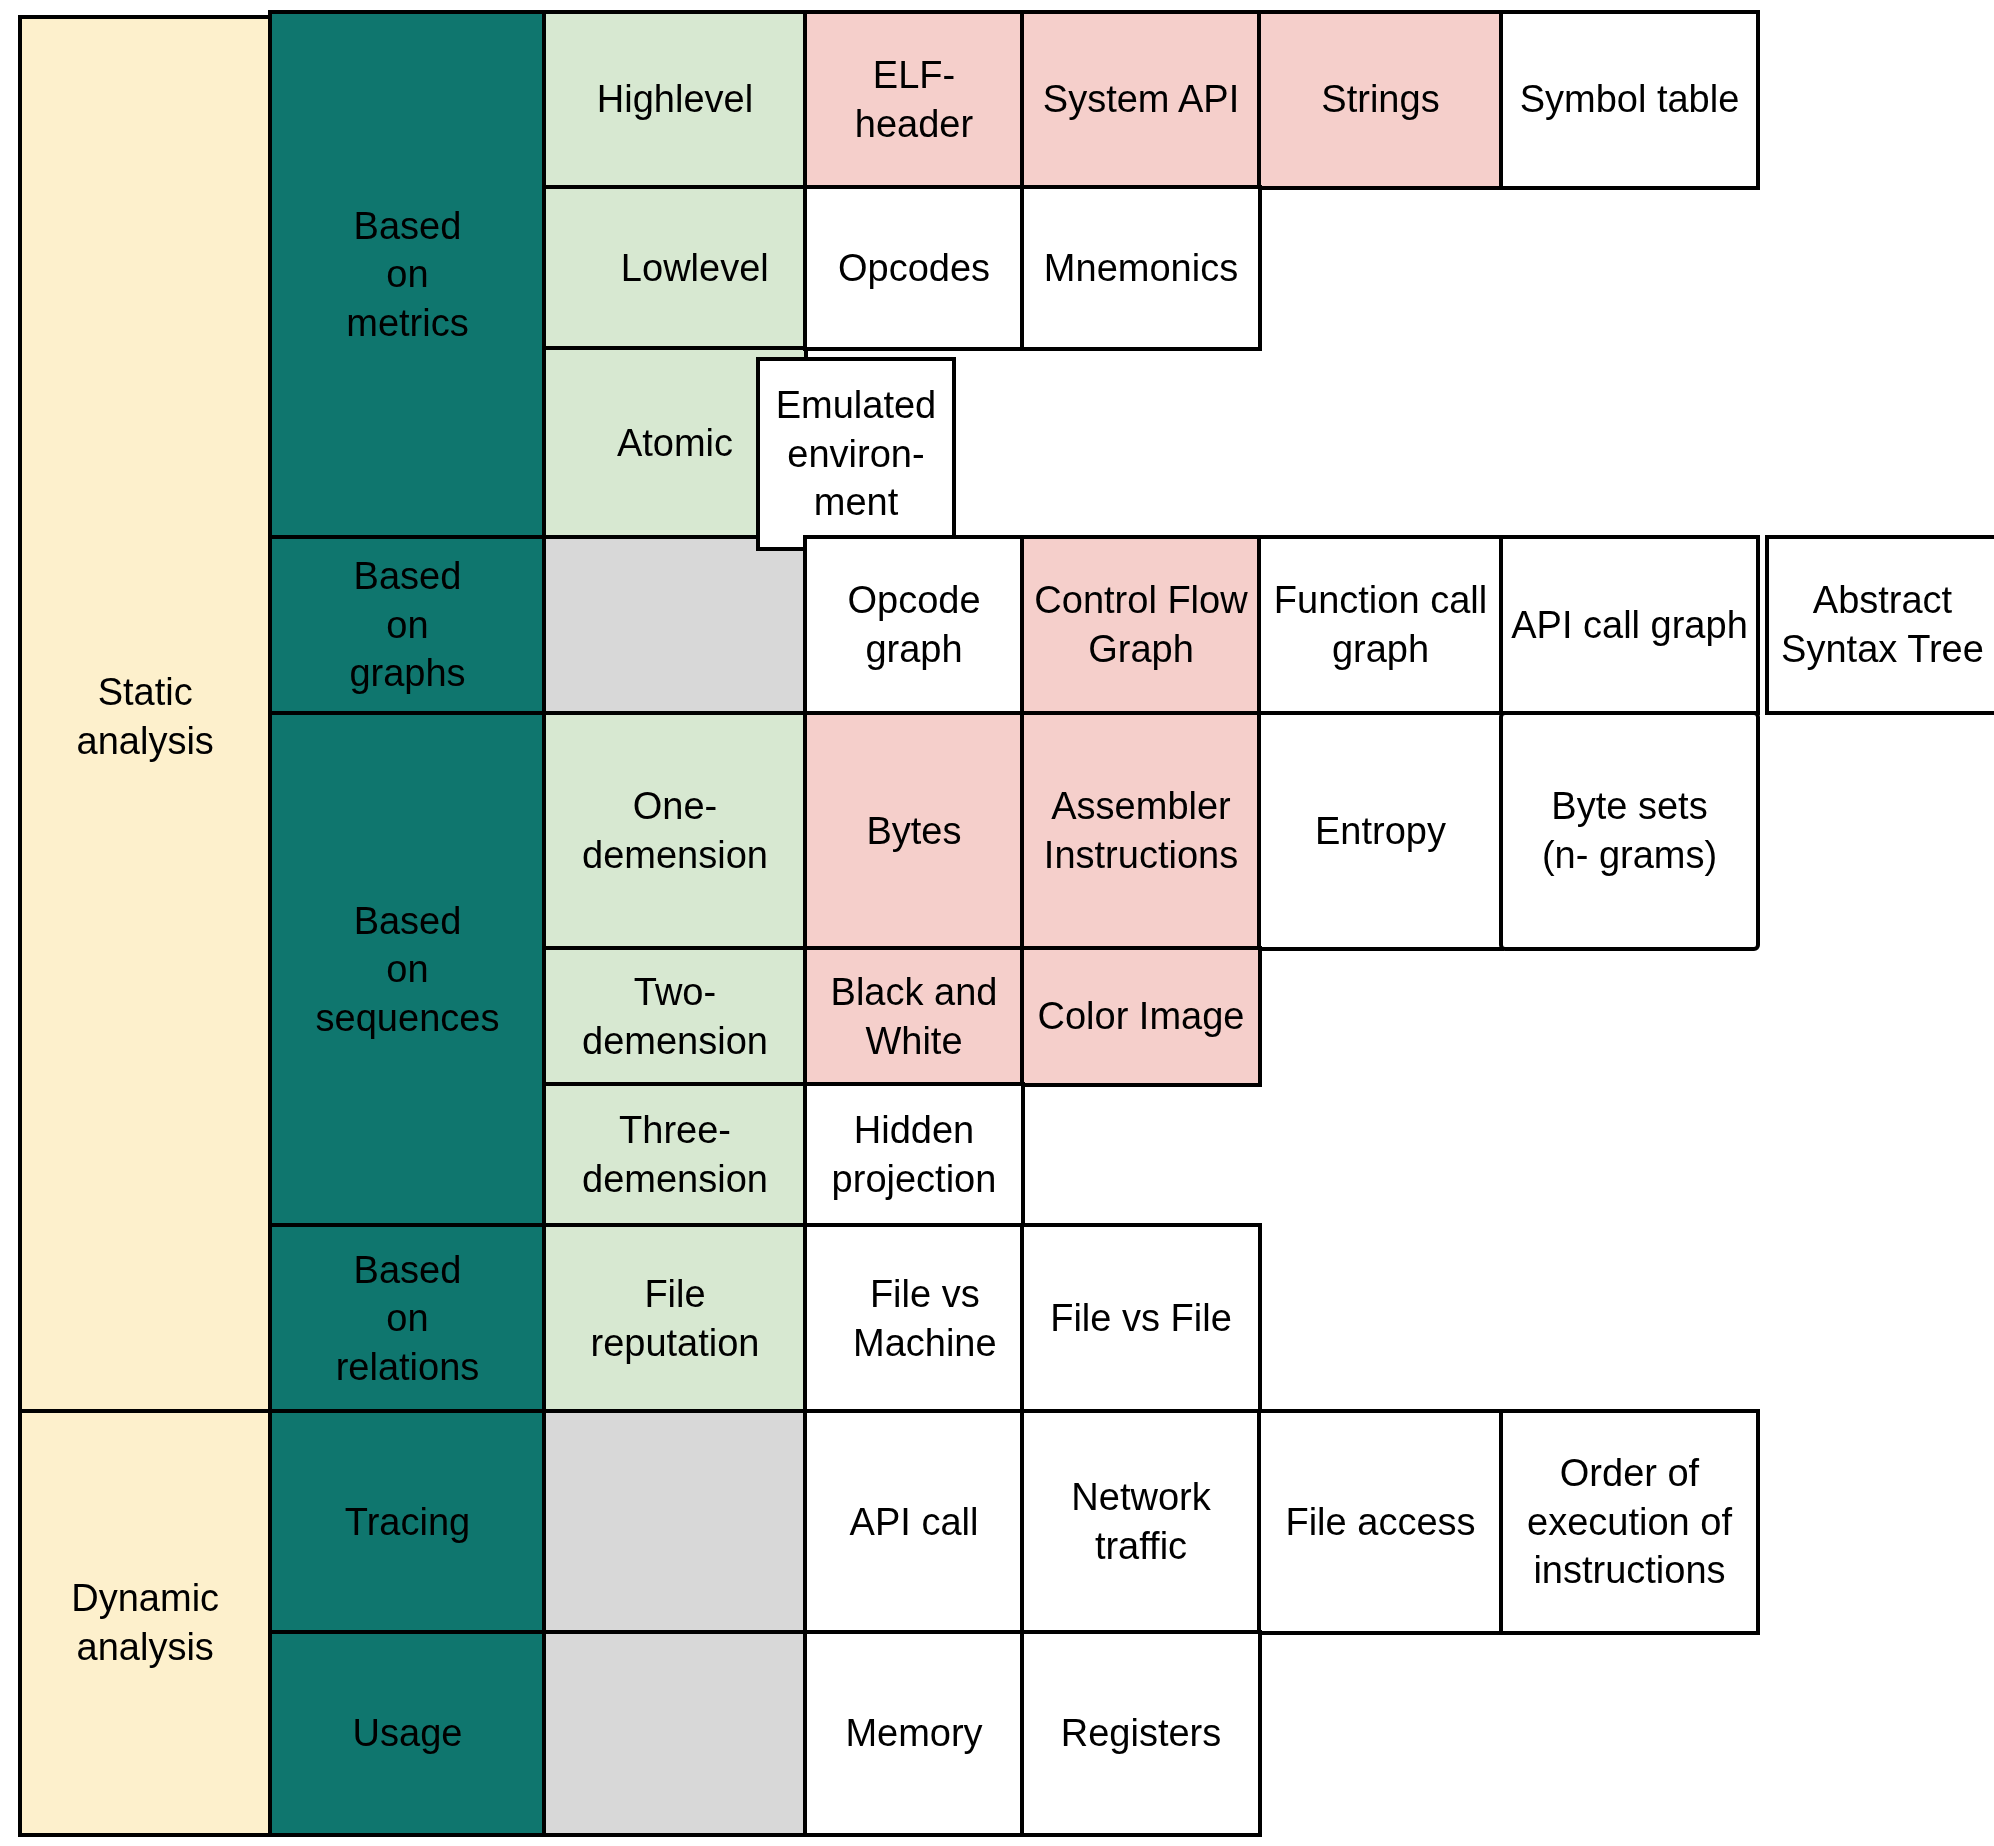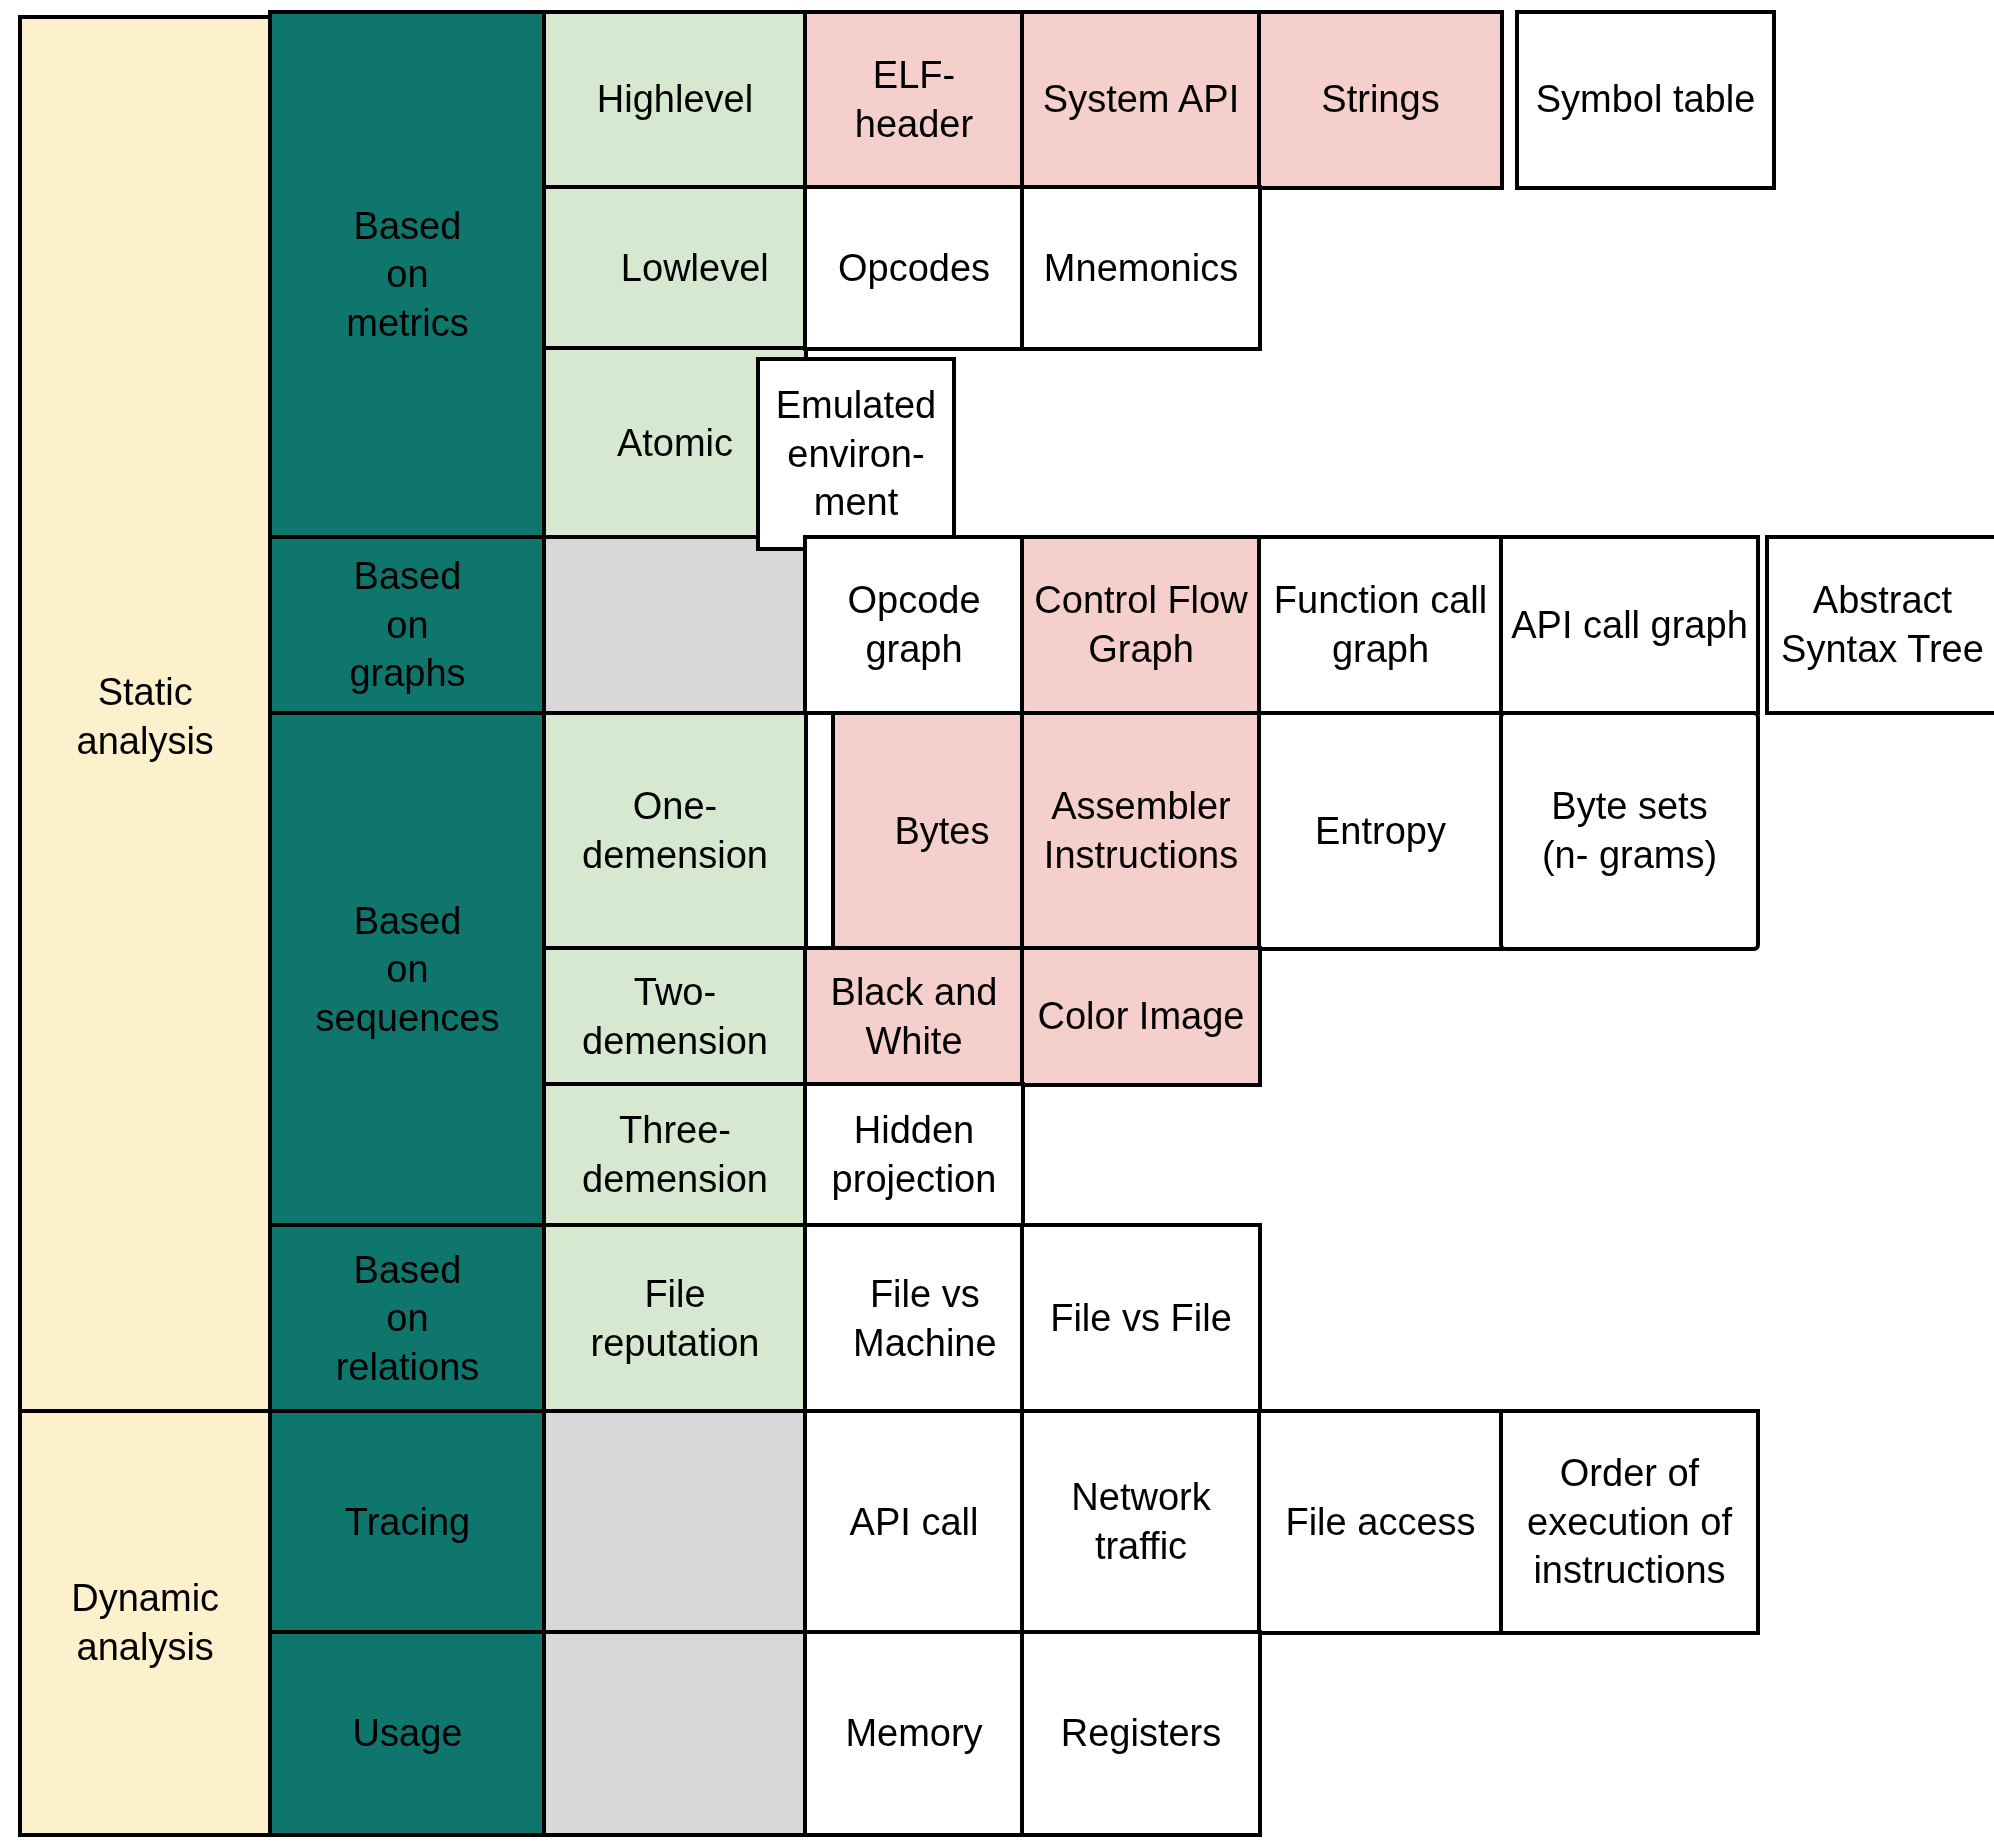--- a/index.html
+++ b/index.html
@@ -73,40 +73,40 @@
 demension</div>
   <div class="cell bg-green" style="left:542px;top:1223px;width:266px;height:191px;">File
 reputation</div>
   <div class="cell bg-gray" style="left:542px;top:1409px;width:266px;height:226px;"></div>
   <div class="cell bg-gray" style="left:542px;top:1630px;width:266px;height:207px;"></div>
 
   <div class="cell bg-pink" style="left:803px;top:9.8px;width:222px;height:180px;">ELF-
 header</div>
   <div class="cell bg-pink" style="left:1020px;top:9.8px;width:242px;height:180px;">System API</div>
   <div class="cell bg-pink" style="left:1257px;top:9.8px;width:247px;height:180px;">Strings</div>
-  <div class="cell bg-white" style="left:1499px;top:9.8px;width:261px;height:180px;margin-left:16px;">Symbol table</div>
+  <div class="cell bg-white" style="left:1499px;top:9.8px;width:261px;height:180px;">Symbol table</div>
 
   <div class="cell bg-white" style="left:803px;top:185px;width:222px;height:166px;">Opcodes</div>
   <div class="cell bg-white" style="left:1020px;top:185px;width:242px;height:166px;">Mnemonics</div>
 
   <div class="cell bg-white" style="left:756px;top:346px;width:200px;height:194px;margin-top:11px;">Emulated
 environ-
 ment</div>
 
   <div class="cell bg-white" style="left:803px;top:535px;width:222px;height:180px;">Opcode
 graph</div>
   <div class="cell bg-pink" style="left:1020px;top:535px;width:242px;height:180px;">Control Flow
 Graph</div>
   <div class="cell bg-white" style="left:1257px;top:535px;width:247px;height:180px;">Function call
 graph</div>
   <div class="cell bg-white" style="left:1499px;top:535px;width:261px;height:180px;">API call graph</div>
   <div class="cell bg-white" style="left:1756px;top:535px;width:235px;height:180px;margin-left:9px;">Abstract
 Syntax Tree</div>
 
-  <div class="cell bg-pink" style="left:803px;top:711px;width:222px;height:240px;margin-left:28px;">Bytes</div>
+  <div class="cell bg-pink" style="left:803px;top:711px;width:222px;height:240px;">Bytes</div>
   <div class="cell bg-pink" style="left:1020px;top:711px;width:242px;height:240px;">Assembler
 Instructions</div>
   <div class="cell bg-white" style="left:1257px;top:711px;width:247px;height:240px;">Entropy</div>
   <div class="cell bg-white" style="left:1499px;top:711px;width:261px;height:240px;border-radius:6px;">Byte sets
 (n- grams)</div>
 
   <div class="cell bg-pink" style="left:803px;top:946px;width:222px;height:141px;">Black and
 White</div>
   <div class="cell bg-pink" style="left:1020px;top:946px;width:242px;height:141px;">Color Image</div>
 

